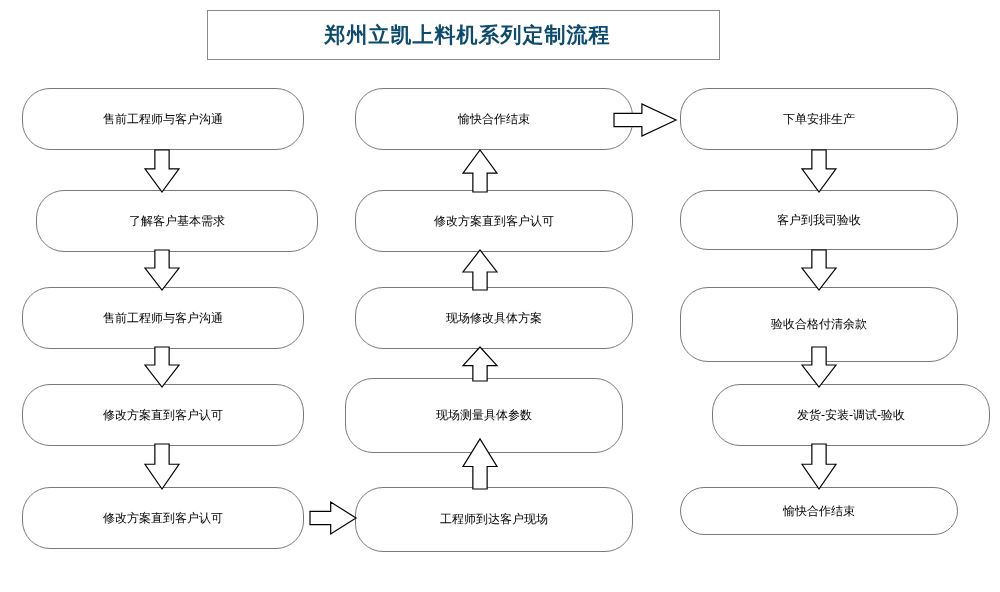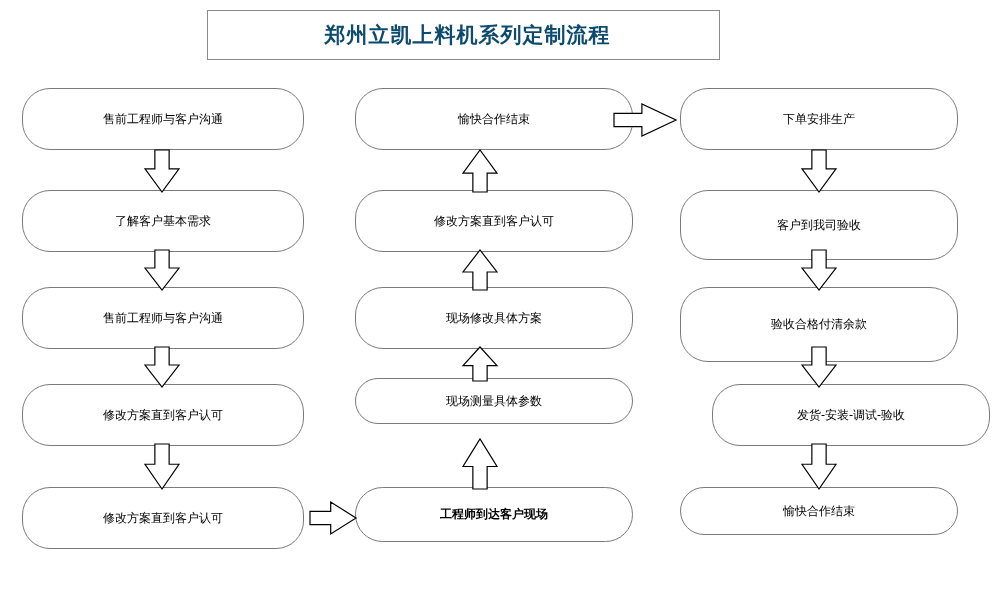--- a/index.html
+++ b/index.html
@@ -71,31 +71,31 @@
 <body>
 
 <div id="canvas">
 
   <div class="title-box">
     <div class="title-text">郑州立凯上料机系列定制流程</div>
   </div>
 
   <div id="nodes-layer">
       <div class="node" style="left: 22px; top: 88px; width: 282px; height: 62px;">售前工程师与客户沟通</div>
-      <div class="node" style="left: 22px; top: 190px; width: 282px; height: 62px;">了解客户基本需求</div>
+      <div class="node" style="left: 36px; top: 190px; width: 282px; height: 62px;">了解客户基本需求</div>
       <div class="node" style="left: 22px; top: 287px; width: 282px; height: 62px;">售前工程师与客户沟通</div>
       <div class="node" style="left: 22px; top: 384px; width: 282px; height: 62px;">修改方案直到客户认可</div>
       <div class="node" style="left: 22px; top: 487px; width: 282px; height: 62px;">修改方案直到客户认可</div>
       <div class="node" style="left: 355px; top: 88px; width: 278px; height: 62px;">愉快合作结束</div>
       <div class="node" style="left: 355px; top: 190px; width: 278px; height: 62px;">修改方案直到客户认可</div>
       <div class="node" style="left: 355px; top: 287px; width: 278px; height: 62px;">现场修改具体方案</div>
-      <div class="node" style="left: 355px; top: 378px; width: 278px; height: 46px;">现场测量具体参数</div>
-      <div class="node" style="left: 355px; top: 487px; width: 278px; height: 55px; font-weight: bold;">工程师到达客户现场</div>
+      <div class="node" style="left: 345px; top: 378px; width: 278px; height: 75px;">现场测量具体参数</div>
+      <div class="node" style="left: 355px; top: 487px; width: 278px; height: 65px;">工程师到达客户现场</div>
       <div class="node" style="left: 680px; top: 88px; width: 278px; height: 62px;">下单安排生产</div>
-      <div class="node" style="left: 680px; top: 190px; width: 278px; height: 70px;">客户到我司验收</div>
+      <div class="node" style="left: 680px; top: 190px; width: 278px; height: 60px;">客户到我司验收</div>
       <div class="node" style="left: 680px; top: 287px; width: 278px; height: 75px;">验收合格付清余款</div>
       <div class="node" style="left: 712px; top: 384px; width: 278px; height: 62px;">发货-安装-调试-验收</div>
       <div class="node" style="left: 680px; top: 487px; width: 278px; height: 48px;">愉快合作结束</div>
     </div>
   <div id="arrows-layer">
       <div class="arrow" style="left: 145px; top: 150px; width: 34px; height: 42px;">
         <svg width="34" height="42" viewBox="0 0 34 42">
           <polygon points="9.86,0 24.14,0 24.14,18.9 34,18.9 17,42 0,18.9 9.86,18.9" fill="#ffffff" stroke="#000000" stroke-width="1.2"></polygon>
         </svg>
       </div>

